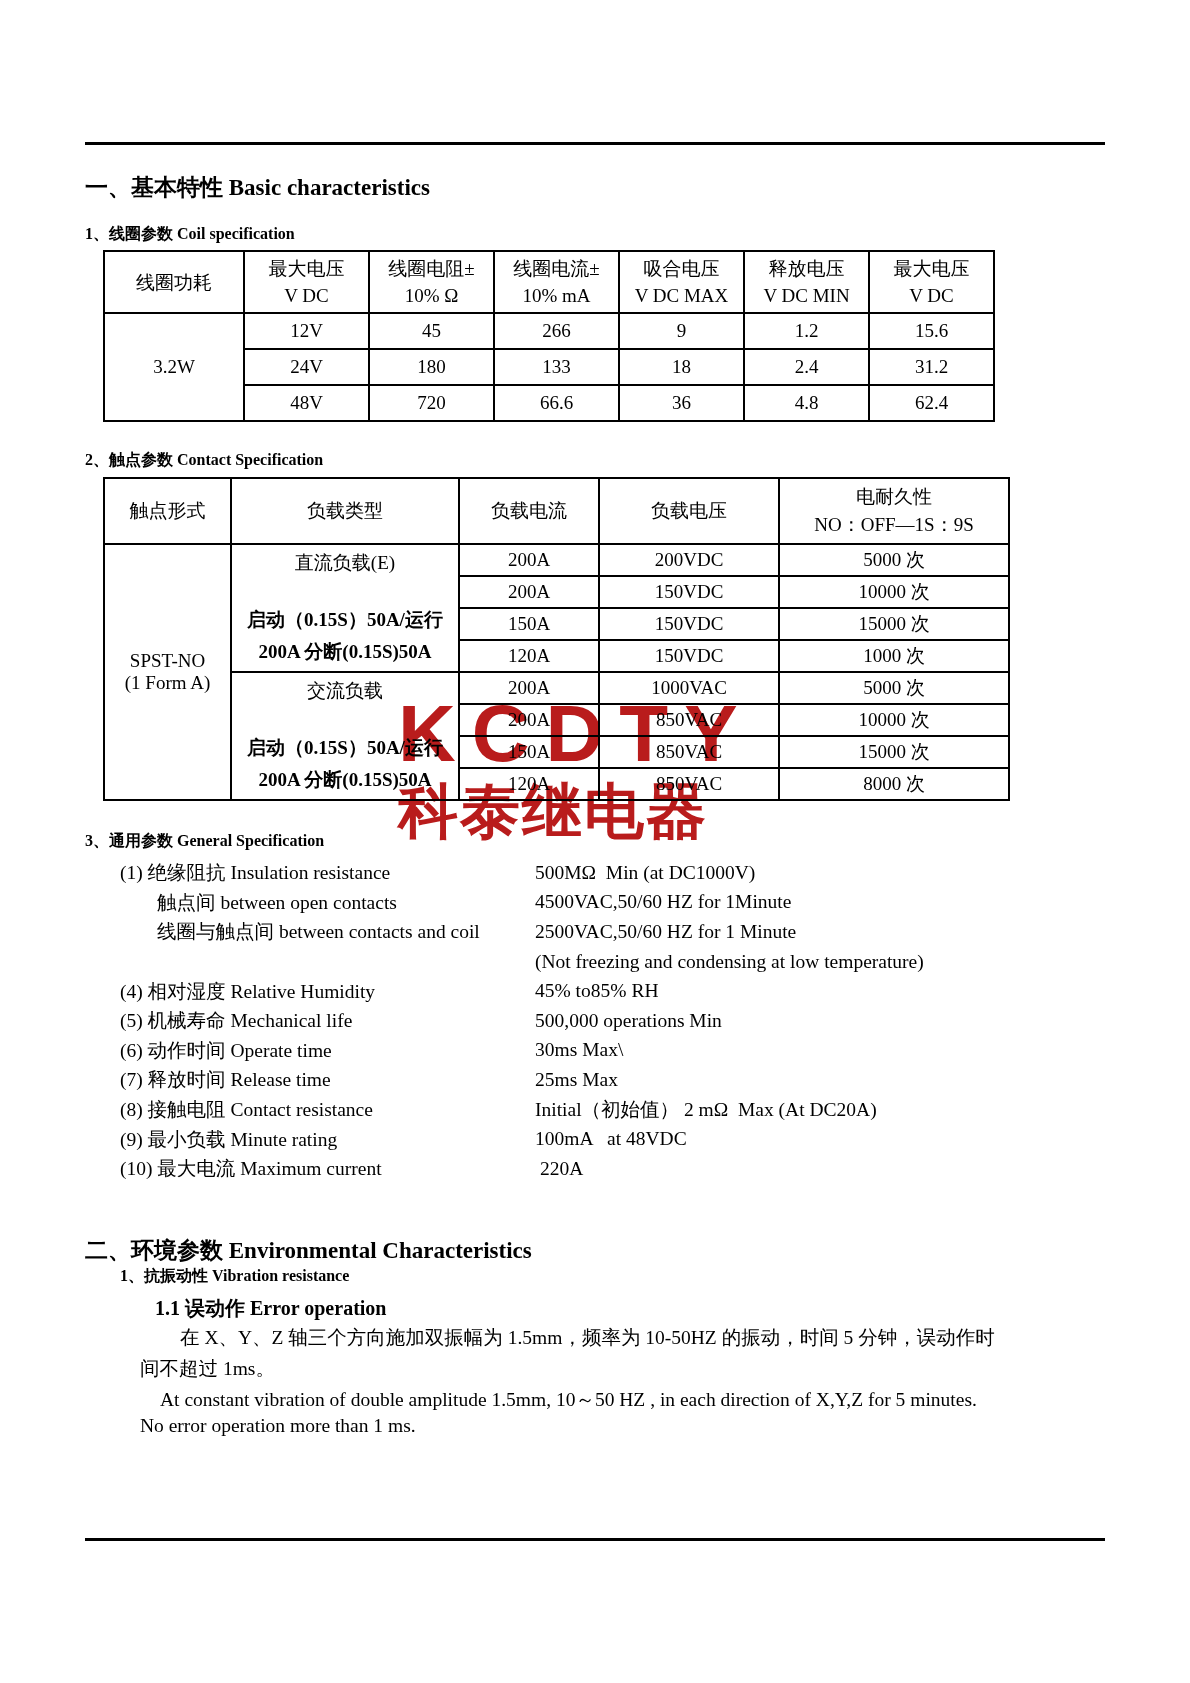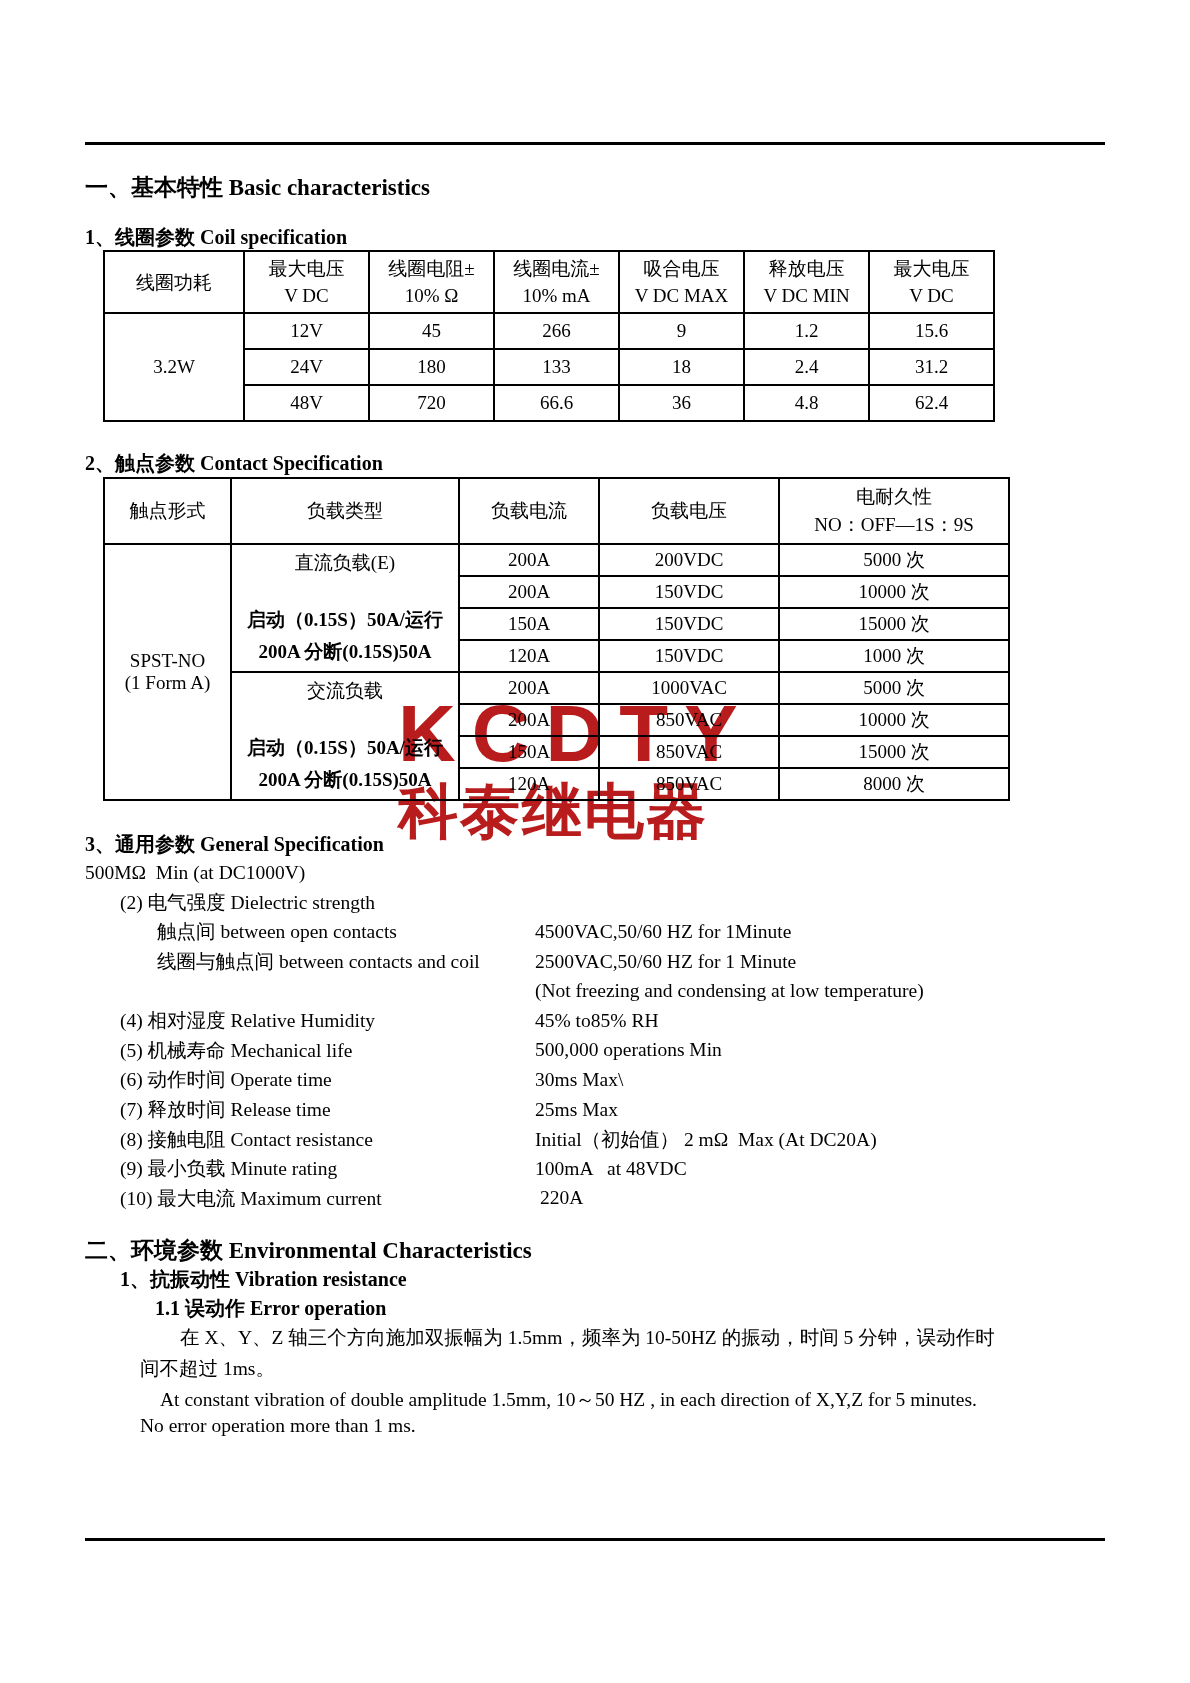--- a/index.html
+++ b/index.html
@@ -10,21 +10,21 @@
     height: 1683px;
     background: #ffffff;
     color: #000;
     font-family: "Liberation Serif", "DejaVu Serif", serif;
     overflow: hidden;
     z-index: 0;
   }
   .abs { position: absolute; }
   .rule { border: none; border-top: 3px solid #000; width: 1020px; left: 85px; }
   .h1 { font-size: 23px; font-weight: bold; }
-  .h2 { font-size: 20px; font-weight: bold; text-align: center; }
+  .h2 { font-size: 16px; font-weight: bold; text-align: center; }
   .h3 { font-size: 20px; font-weight: bold; }
 
   
   table { border-collapse: collapse; text-align: center; table-layout: fixed; padding-left: 19px; }
   td, th { border: 2px solid #000; font-weight: normal; padding: 0; }
   .coil-table { width: 890px; font-size: 19px; }
   .coil-table .hrow th { height: 62px; line-height: 27px; }
   .coil-table .drow td { height: 36px; }
   .contact-table { width: 905px; font-size: 19px; }
   .contact-table .hrow th { height: 66px; line-height: 28px; }
@@ -214,25 +214,22 @@
       <td>850VAC</td>
       <td>8000 次</td>
     </tr>
   </tbody>
     </table>
 
   <div class="abs h2" style="left:85px; top:831px;">3、通用参数 General Specification</div>
 
   <div class="abs spec-list" style="left:85px; top:858px;">
     <div class="spec-row">
+      <span class="spec-label">(1) 绝缘阻抗 Insulation resistance</span>
       <span class="spec-value">500MΩ  Min (at DC1000V)</span>
-    </div>
-    <div class="spec-row">
-      <span class="spec-label">(2) 电气强度 Dielectric strength</span>
-      <span class="spec-value"></span>
     </div>
     <div class="spec-row">
       <span class="spec-label indent">触点间 between open contacts</span>
       <span class="spec-value">4500VAC,50/60 HZ for 1Minute</span>
     </div>
     <div class="spec-row">
       <span class="spec-label indent">线圈与触点间 between contacts and coil</span>
       <span class="spec-value">2500VAC,50/60 HZ for 1 Minute</span>
     </div>
     <div class="spec-row">

